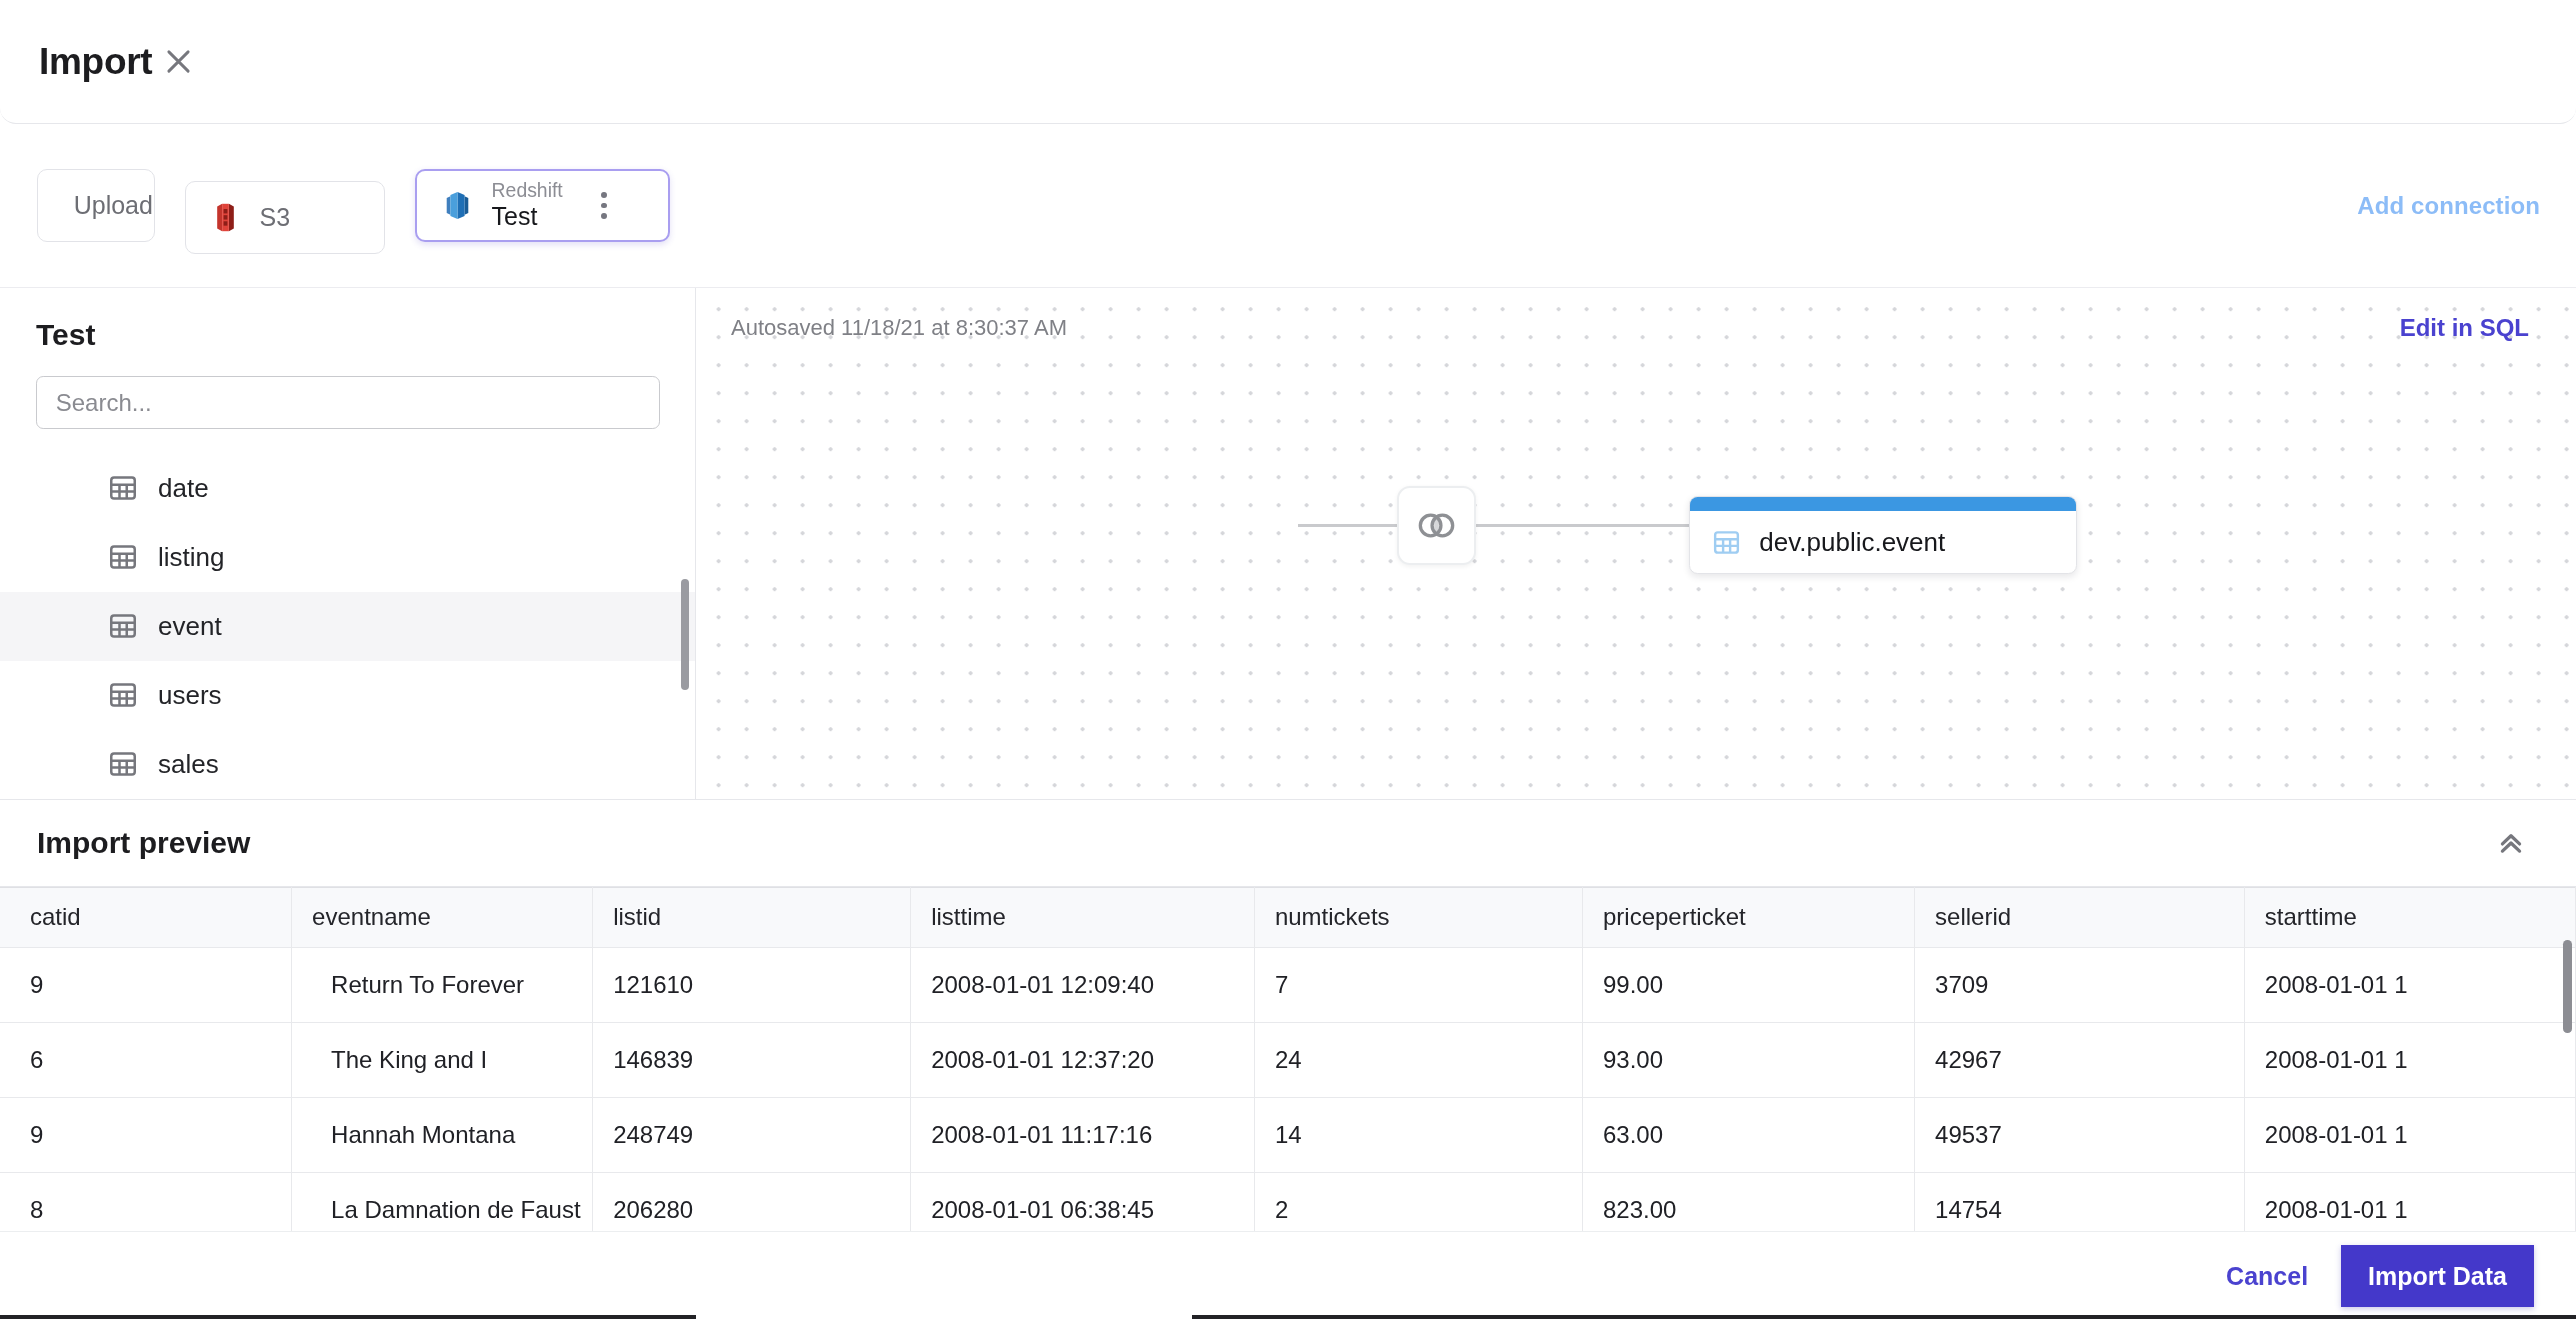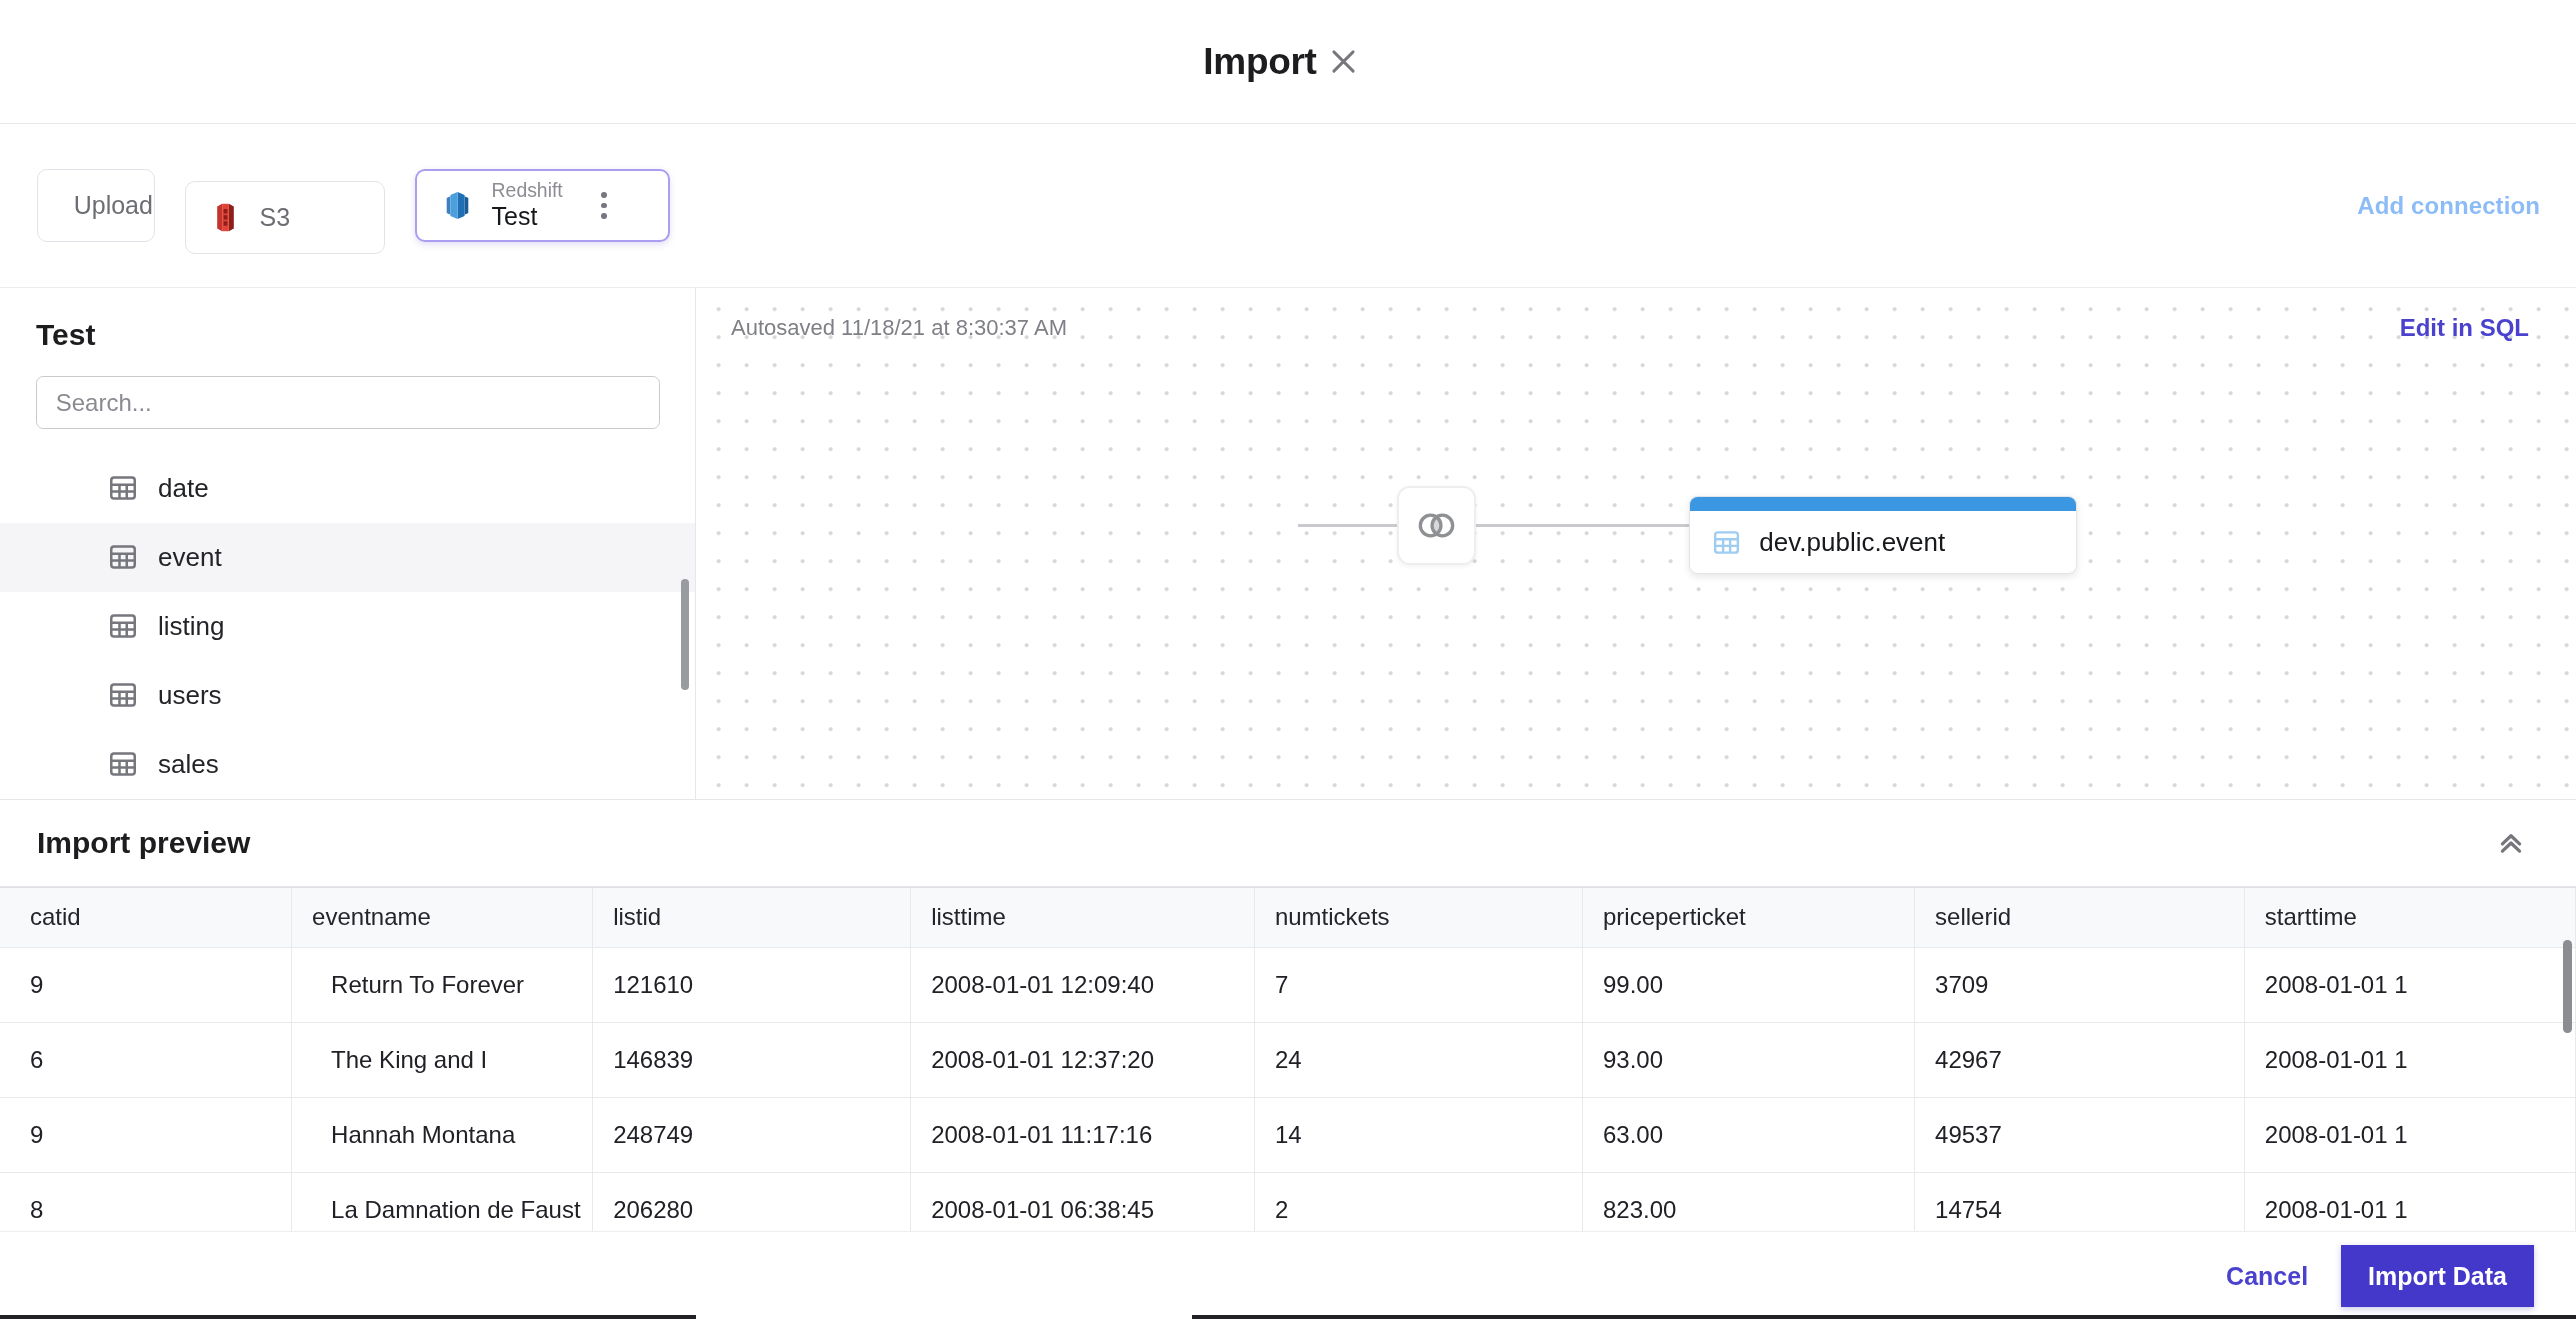--- a/index.html
+++ b/index.html
@@ -8,22 +8,23 @@
     background: #ffffff;
     font-family: "Liberation Sans", sans-serif;
     overflow: hidden;
   }
   .app { position: relative; width: 2576px; height: 1320px; background:#fff; display:flex; flex-direction:column; }
 
   
   .titlebar {
     height: 124px; flex: 0 0 124px;
     border-bottom: 1.4px solid #e6e7eb;
-    display: flex; align-items: center; justify-content: center;
+    display: flex; align-items: center; justify-content: flex-start;
     padding: 0 42px 0 39px;
+    border-radius: 16px;
   }
   .title { font-size: 37px; font-weight: 700; color: #1d1d20; letter-spacing: -0.3px; }
   .close-btn {
     width: 53px; height: 53px; display:flex; align-items:center; justify-content:center;
     cursor: pointer; border-radius: 5.8px;
   }
 
   
   .connbar {
     height: 164px; flex: 0 0 164px;
@@ -228,34 +229,34 @@
       <div class="table-list">
 
         <div class="table-item">
           <svg width="30" height="30" viewBox="0 0 24 24">
             <rect x="2.6" y="3.6" width="18.8" height="16.8" rx="2.2" fill="none" stroke="#76777d" stroke-width="2"></rect>
             <path d="M2.6 9.3 H21.4 M2.6 14.8 H21.4 M9.2 9.3 V20.4 M15.0 9.3 V20.4" stroke="#76777d" stroke-width="2" fill="none"></path>
           </svg>
           <span class="tname">date</span>
         </div>
 
+        <div class="table-item">
+          <svg width="30" height="30" viewBox="0 0 24 24">
+            <rect x="2.6" y="3.6" width="18.8" height="16.8" rx="2.2" fill="none" stroke="#76777d" stroke-width="2"></rect>
+            <path d="M2.6 9.3 H21.4 M2.6 14.8 H21.4 M9.2 9.3 V20.4 M15.0 9.3 V20.4" stroke="#76777d" stroke-width="2" fill="none"></path>
+          </svg>
+          <span class="tname">listing</span>
+        </div>
+
         <div class="table-item active">
           <svg width="30" height="30" viewBox="0 0 24 24">
             <rect x="2.6" y="3.6" width="18.8" height="16.8" rx="2.2" fill="none" stroke="#76777d" stroke-width="2"></rect>
             <path d="M2.6 9.3 H21.4 M2.6 14.8 H21.4 M9.2 9.3 V20.4 M15.0 9.3 V20.4" stroke="#76777d" stroke-width="2" fill="none"></path>
           </svg>
           <span class="tname">event</span>
-        </div>
-
-        <div class="table-item">
-          <svg width="30" height="30" viewBox="0 0 24 24">
-            <rect x="2.6" y="3.6" width="18.8" height="16.8" rx="2.2" fill="none" stroke="#76777d" stroke-width="2"></rect>
-            <path d="M2.6 9.3 H21.4 M2.6 14.8 H21.4 M9.2 9.3 V20.4 M15.0 9.3 V20.4" stroke="#76777d" stroke-width="2" fill="none"></path>
-          </svg>
-          <span class="tname">listing</span>
         </div>
 
         <div class="table-item">
           <svg width="30" height="30" viewBox="0 0 24 24">
             <rect x="2.6" y="3.6" width="18.8" height="16.8" rx="2.2" fill="none" stroke="#76777d" stroke-width="2"></rect>
             <path d="M2.6 9.3 H21.4 M2.6 14.8 H21.4 M9.2 9.3 V20.4 M15.0 9.3 V20.4" stroke="#76777d" stroke-width="2" fill="none"></path>
           </svg>
           <span class="tname">users</span>
         </div>
 

